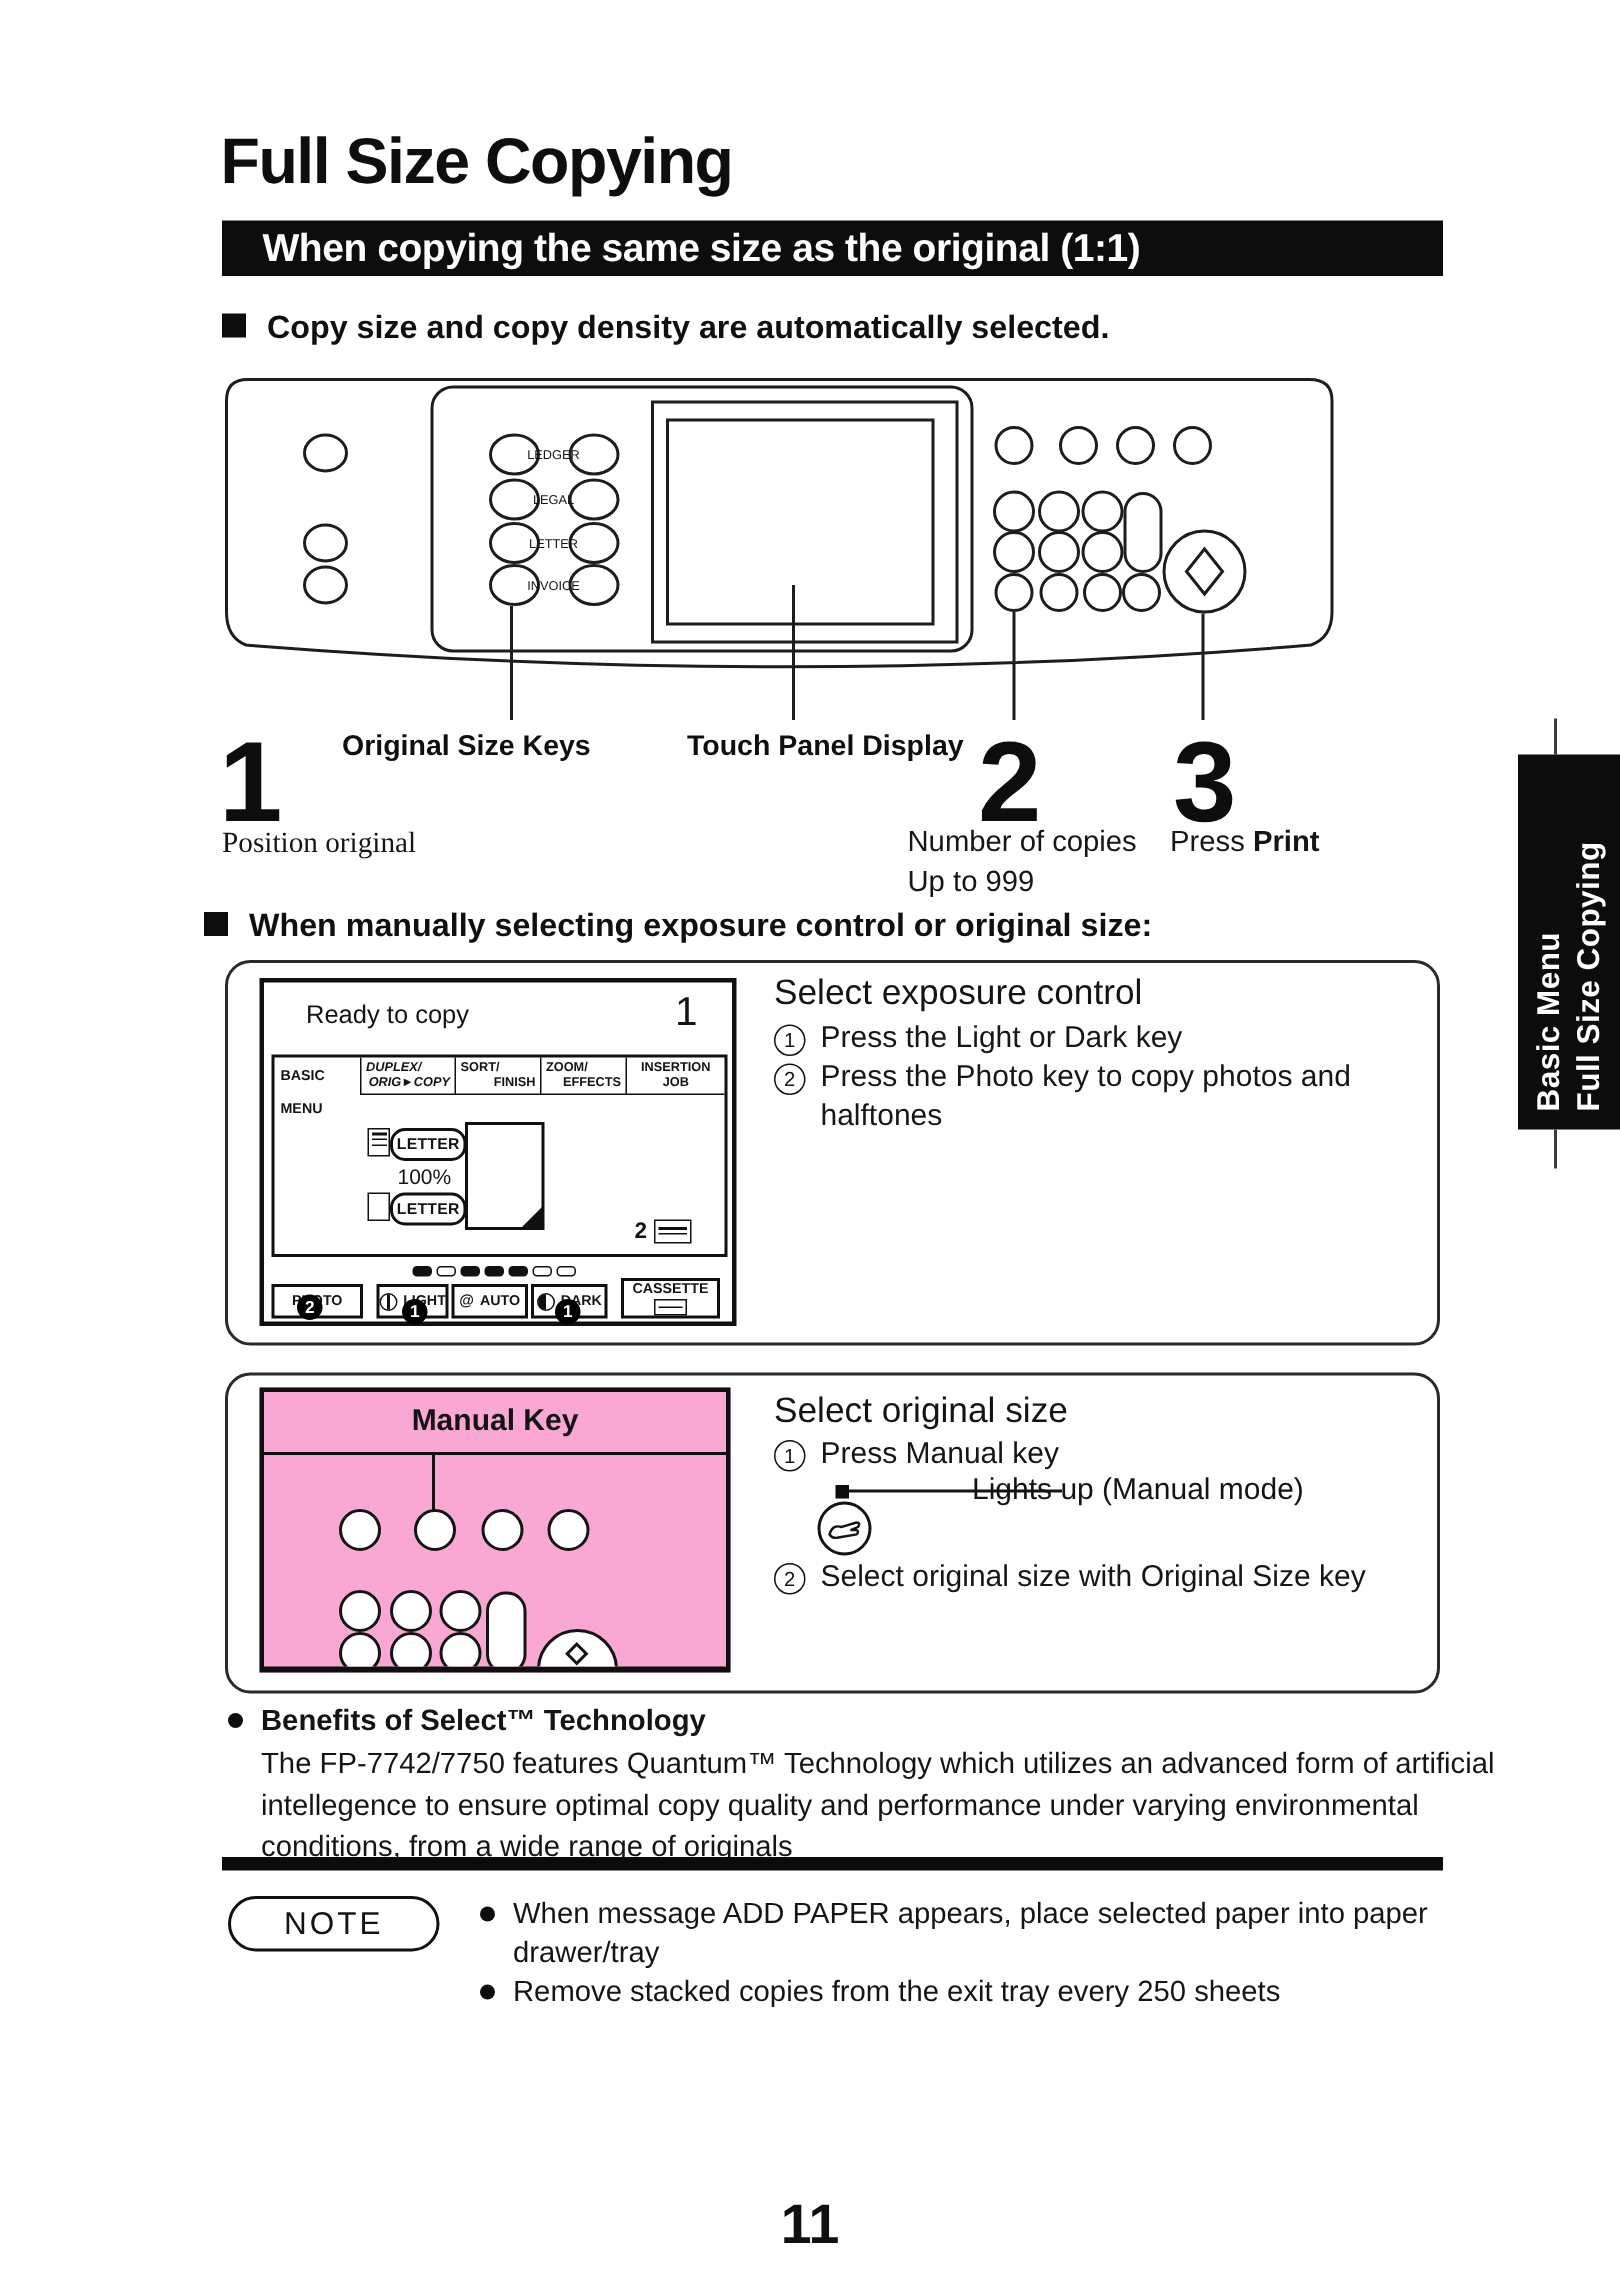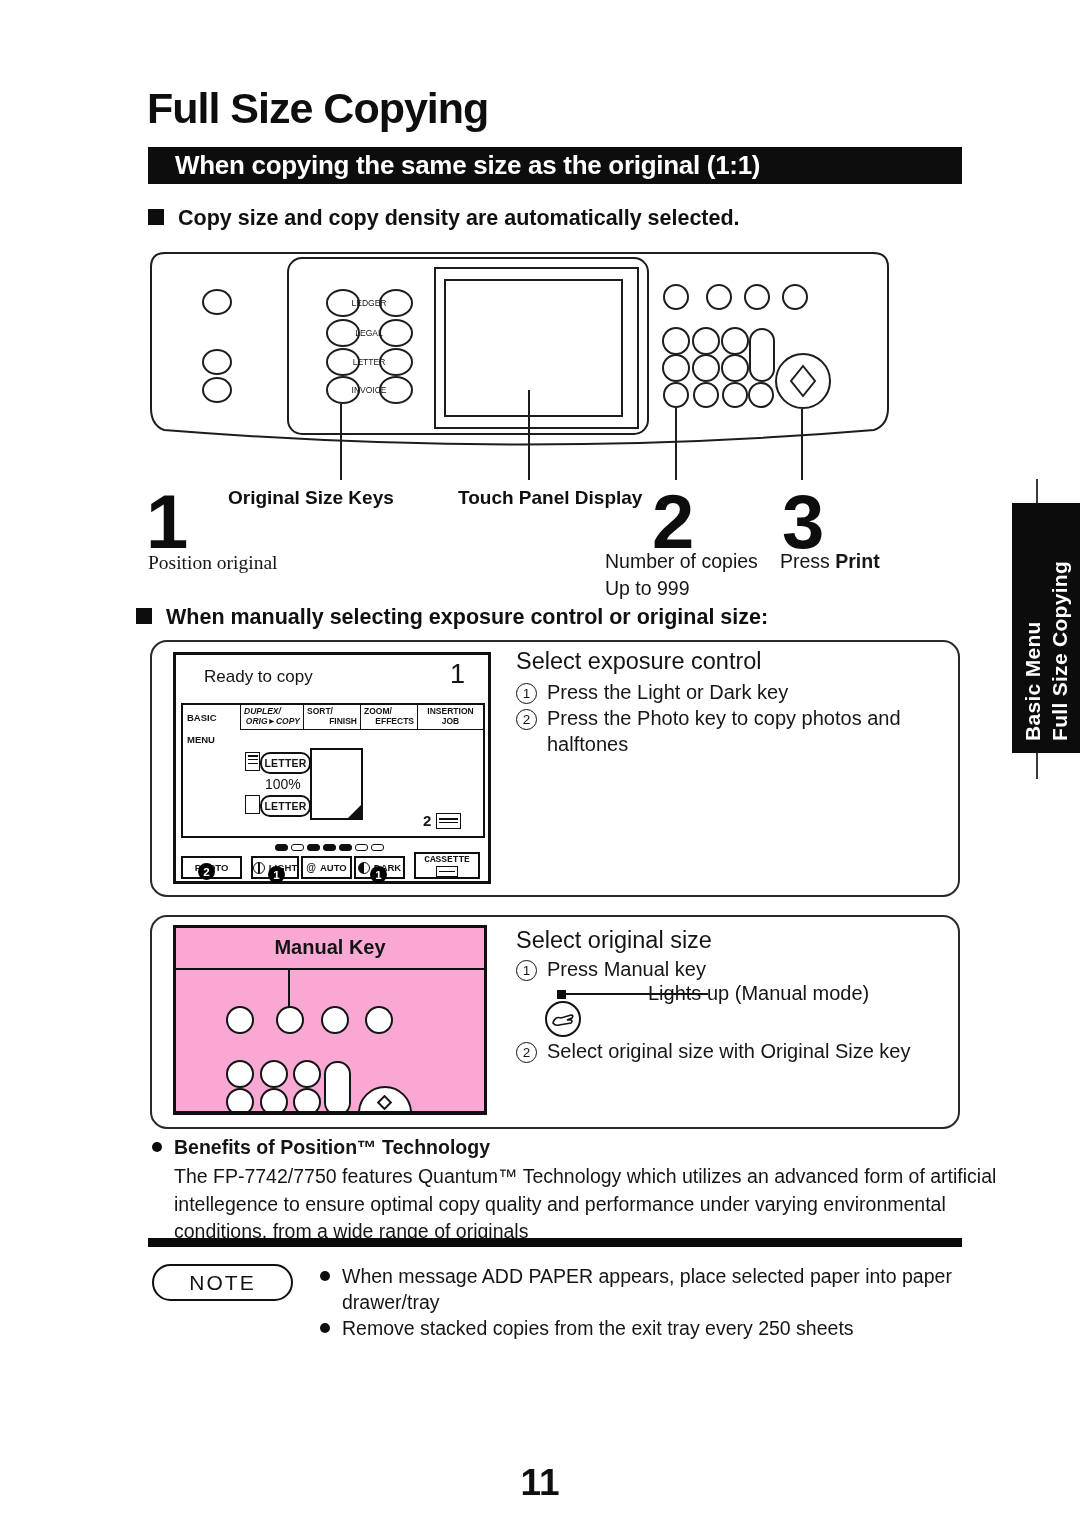--- a/index.html
+++ b/index.html
@@ -226,21 +226,21 @@
       <span>LIGHT</span>
     </div>
     <div class="sbtn" style="left:125px;top:201px;width:51px;">
       <span class="at">@</span>
       <span>AUTO</span>
     </div>
     <div class="sbtn" style="left:178px;top:201px;width:51px;">
       <span class="hc hcD"></span>
       <span>DARK</span>
     </div>
-    <div class="sbtn" style="left:238px;top:197px;width:66px;height:27px;flex-direction:column;gap:1px;font-family:Liberation Mono, monospace;">
+    <div class="sbtn" style="left:238px;top:197px;width:66px;height:27px;flex-direction:column;gap:1px;">
       <span>CASSETTE</span>
       <span class="cassicon" style="width:20px;height:9px;">
           <i></i>
         </span>
     </div>
     <div class="badge" style="left:22px;top:208px;">2</div>
     <div class="badge" style="left:92px;top:211px;">1</div>
     <div class="badge" style="left:194px;top:211px;">1</div>
   </div>
 
@@ -288,21 +288,21 @@
       <path d="M6 20 Q8 13 14 15 L24 12 Q27 12 25 15 L20 17 L24 17 Q26 18 24 20 L12 22 Q8 23 6 20 Z" fill="none" stroke="#141414" stroke-width="1.6"></path>
     </svg>
   </div>
   <div class="step" style="left:516px;top:1040px;">
     <span class="cnum">2</span>
     <span>Select original size with Original Size key</span>
   </div>
 
   <div class="bullet-item" style="left:152px;top:1134px;font-weight:bold;">
     <span class="dot"></span>
-    <span>Benefits of Position™ Technology</span>
+    <span>Benefits of Select™ Technology</span>
   </div>
   <div class="body-lines" style="left:174px;top:1163px;">
     <div>The FP-7742/7750 features  Quantum™ Technology which utilizes an advanced form of artificial</div>
     <div>intellegence to ensure optimal copy quality and performance under varying environmental</div>
     <div>conditions, from a wide range of originals</div>
   </div>
 
   <div class="rule"></div>
 
   <div class="notepill">NOTE</div>

